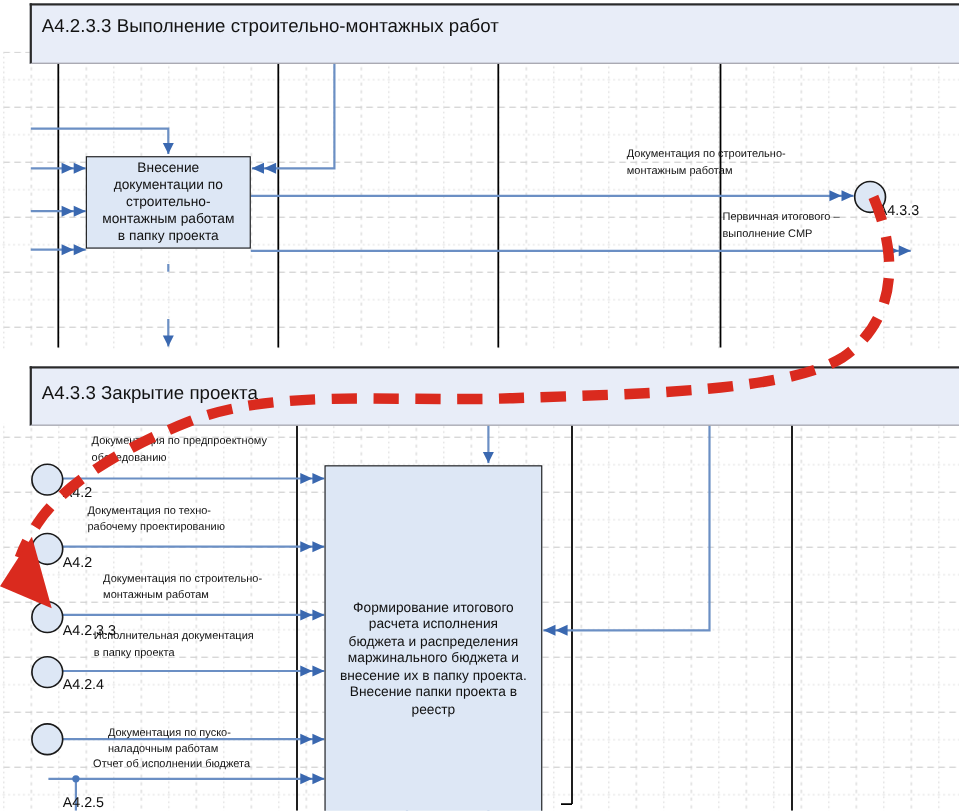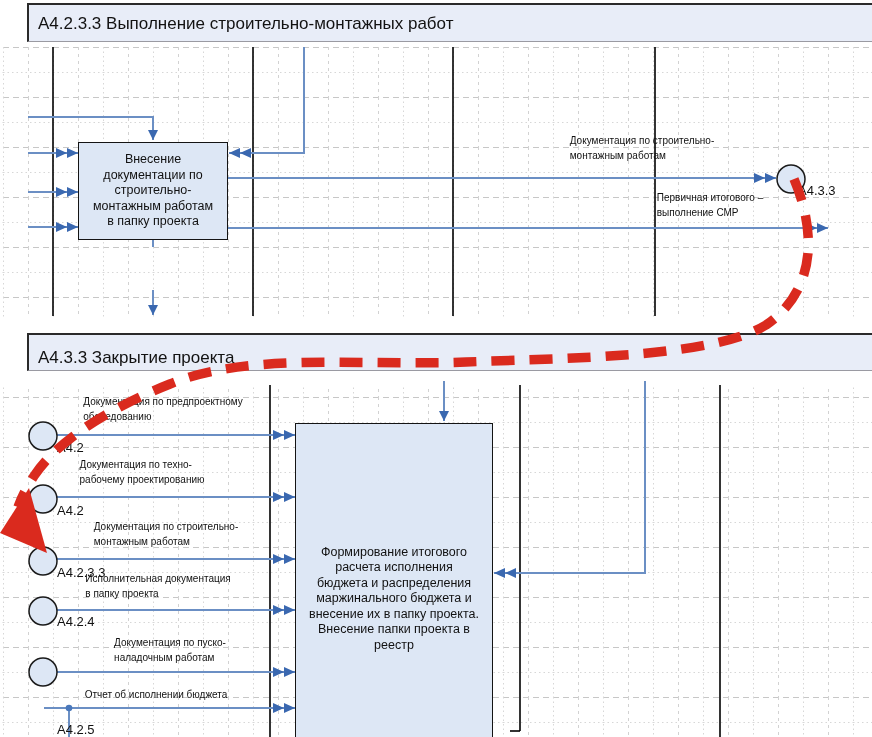--- a/index.html
+++ b/index.html
@@ -87,28 +87,28 @@
     <g fill="#dde7f5" stroke="#1a1a1a" stroke-width="1.5">
       <circle cx="791" cy="179" r="14"></circle>
       <circle cx="43" cy="436" r="14"></circle>
       <circle cx="43" cy="499" r="14"></circle>
       <circle cx="43" cy="561" r="14"></circle>
       <circle cx="43" cy="611" r="14"></circle>
       <circle cx="43" cy="672" r="14"></circle>
     </g>
   </svg>
 
-  <div class="titlebar" style="top:3px;height:39px;line-height:37px;">
+  <div class="titlebar" style="top:3px;height:55px;line-height:37px;">
     <span>А4.2.3.3 Выполнение строительно-монтажных работ</span>
   </div>
-  <div class="titlebar" style="top:333px;height:38px;line-height:46px;">
+  <div class="titlebar" style="top:333px;height:54px;line-height:46px;">
     <span>А4.3.3 Закрытие проекта</span>
   </div>
 
-  <div class="procbox" style="left:78px;top:142px;width:150px;height:98px;">Внесение
+  <div class="procbox" style="left:78px;top:142px;width:150px;height:84px;">Внесение
 документации по
 строительно-
 монтажным работам
 в папку проекта</div>
   <div class="procbox" style="left:295px;top:423px;width:198px;height:352px;">Формирование итогового
 расчета исполнения
 бюджета и распределения
 маржинального бюджета и
 внесение их в папку проекта.
 Внесение папки проекта в
@@ -121,21 +121,21 @@
   <div class="code" style="left:798px;top:183px;">А4.3.3</div>
 
   <div class="lbl" style="left:163px;top:394px;">Документация по предпроектному
 обследованию</div>
   <div class="lbl" style="left:142px;top:457px;">Документация по техно-
 рабочему проектированию</div>
   <div class="lbl" style="left:166px;top:519px;">Документация по строительно-
 монтажным работам</div>
   <div class="lbl" style="left:158px;top:571px;">Исполнительная документация
 в папку проекта</div>
-  <div class="lbl" style="left:154px;top:635px;margin-left:16px;">Документация по пуско-
+  <div class="lbl" style="left:154px;top:659px;">Документация по пуско-
 наладочным работам</div>
   <div class="lbl" style="left:156px;top:687px;">Отчет об исполнении бюджета</div>
 
   <div class="code" style="left:57px;top:440px;">А4.2</div>
   <div class="code" style="left:57px;top:503px;">А4.2</div>
   <div class="code" style="left:57px;top:565px;">А4.2.3.3</div>
   <div class="code" style="left:57px;top:614px;">А4.2.4</div>
   <div class="code" style="left:57px;top:676px;margin-top:46px;">А4.2.5</div>
 
   <svg id="red-svg" width="872" height="737" viewBox="0 0 872 737">

